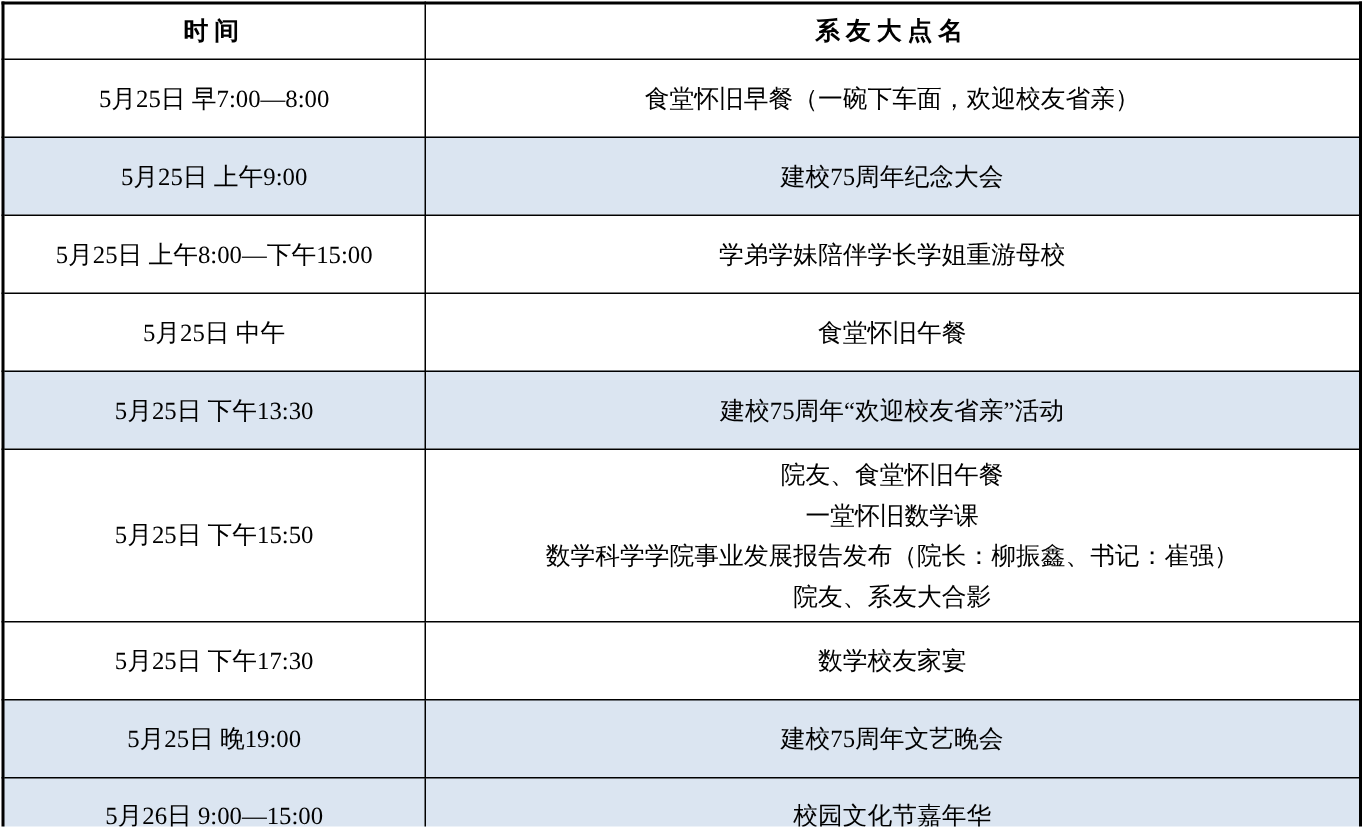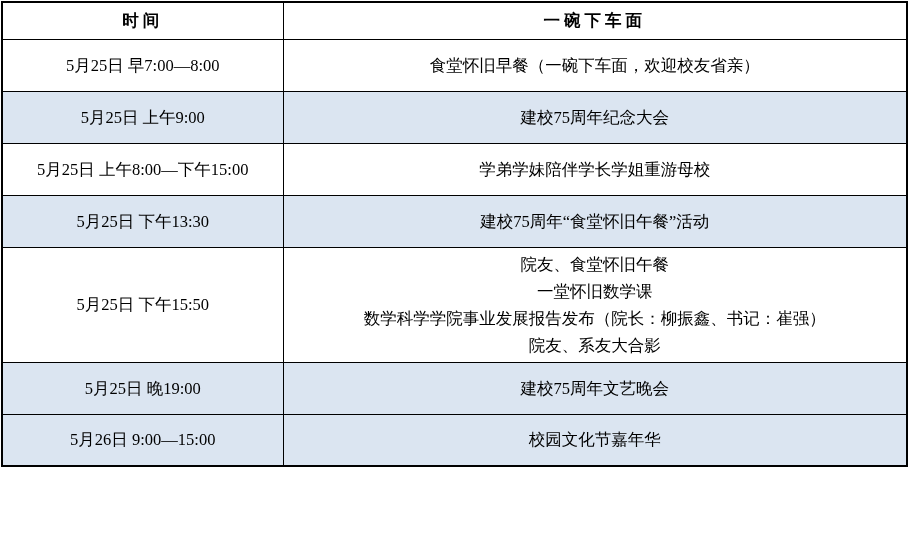--- a/index.html
+++ b/index.html
@@ -43,21 +43,21 @@
 
 <div class="page">
   <table class="schedule">
     <colgroup>
       <col class="time-col">
       <col class="activity-col">
     </colgroup>
     <thead>
       <tr>
         <th>时间</th>
-        <th>一碗下车面</th>
+        <th>系友大点名</th>
       </tr>
     </thead>
     <tbody>
         <tr>
           <td class="time-cell">5月25日 早7:00—8:00</td>
           <td class="activity-cell">
             <div>食堂怀旧早餐（一碗下车面，欢迎校友省亲）</div>
           </td>
         </tr>
         <tr class="highlight">
@@ -65,33 +65,45 @@
           <td class="activity-cell">
             <div>建校75周年纪念大会</div>
           </td>
         </tr>
         <tr>
           <td class="time-cell">5月25日 上午8:00—下午15:00</td>
           <td class="activity-cell">
             <div>学弟学妹陪伴学长学姐重游母校</div>
           </td>
         </tr>
+        <tr>
+          <td class="time-cell">5月25日 中午</td>
+          <td class="activity-cell">
+            <div>食堂怀旧午餐</div>
+          </td>
+        </tr>
         <tr class="highlight">
           <td class="time-cell">5月25日 下午13:30</td>
           <td class="activity-cell">
-            <div>建校75周年“食堂怀旧午餐”活动</div>
+            <div>建校75周年“欢迎校友省亲”活动</div>
           </td>
         </tr>
         <tr>
           <td class="time-cell">5月25日 下午15:50</td>
           <td class="activity-cell">
             <div>院友、食堂怀旧午餐</div>
             <div>一堂怀旧数学课</div>
             <div>数学科学学院事业发展报告发布（院长：柳振鑫、书记：崔强）</div>
             <div>院友、系友大合影</div>
+          </td>
+        </tr>
+        <tr>
+          <td class="time-cell">5月25日 下午17:30</td>
+          <td class="activity-cell">
+            <div>数学校友家宴</div>
           </td>
         </tr>
         <tr class="highlight">
           <td class="time-cell">5月25日 晚19:00</td>
           <td class="activity-cell">
             <div>建校75周年文艺晚会</div>
           </td>
         </tr>
         <tr class="highlight">
           <td class="time-cell">5月26日 9:00—15:00</td>

